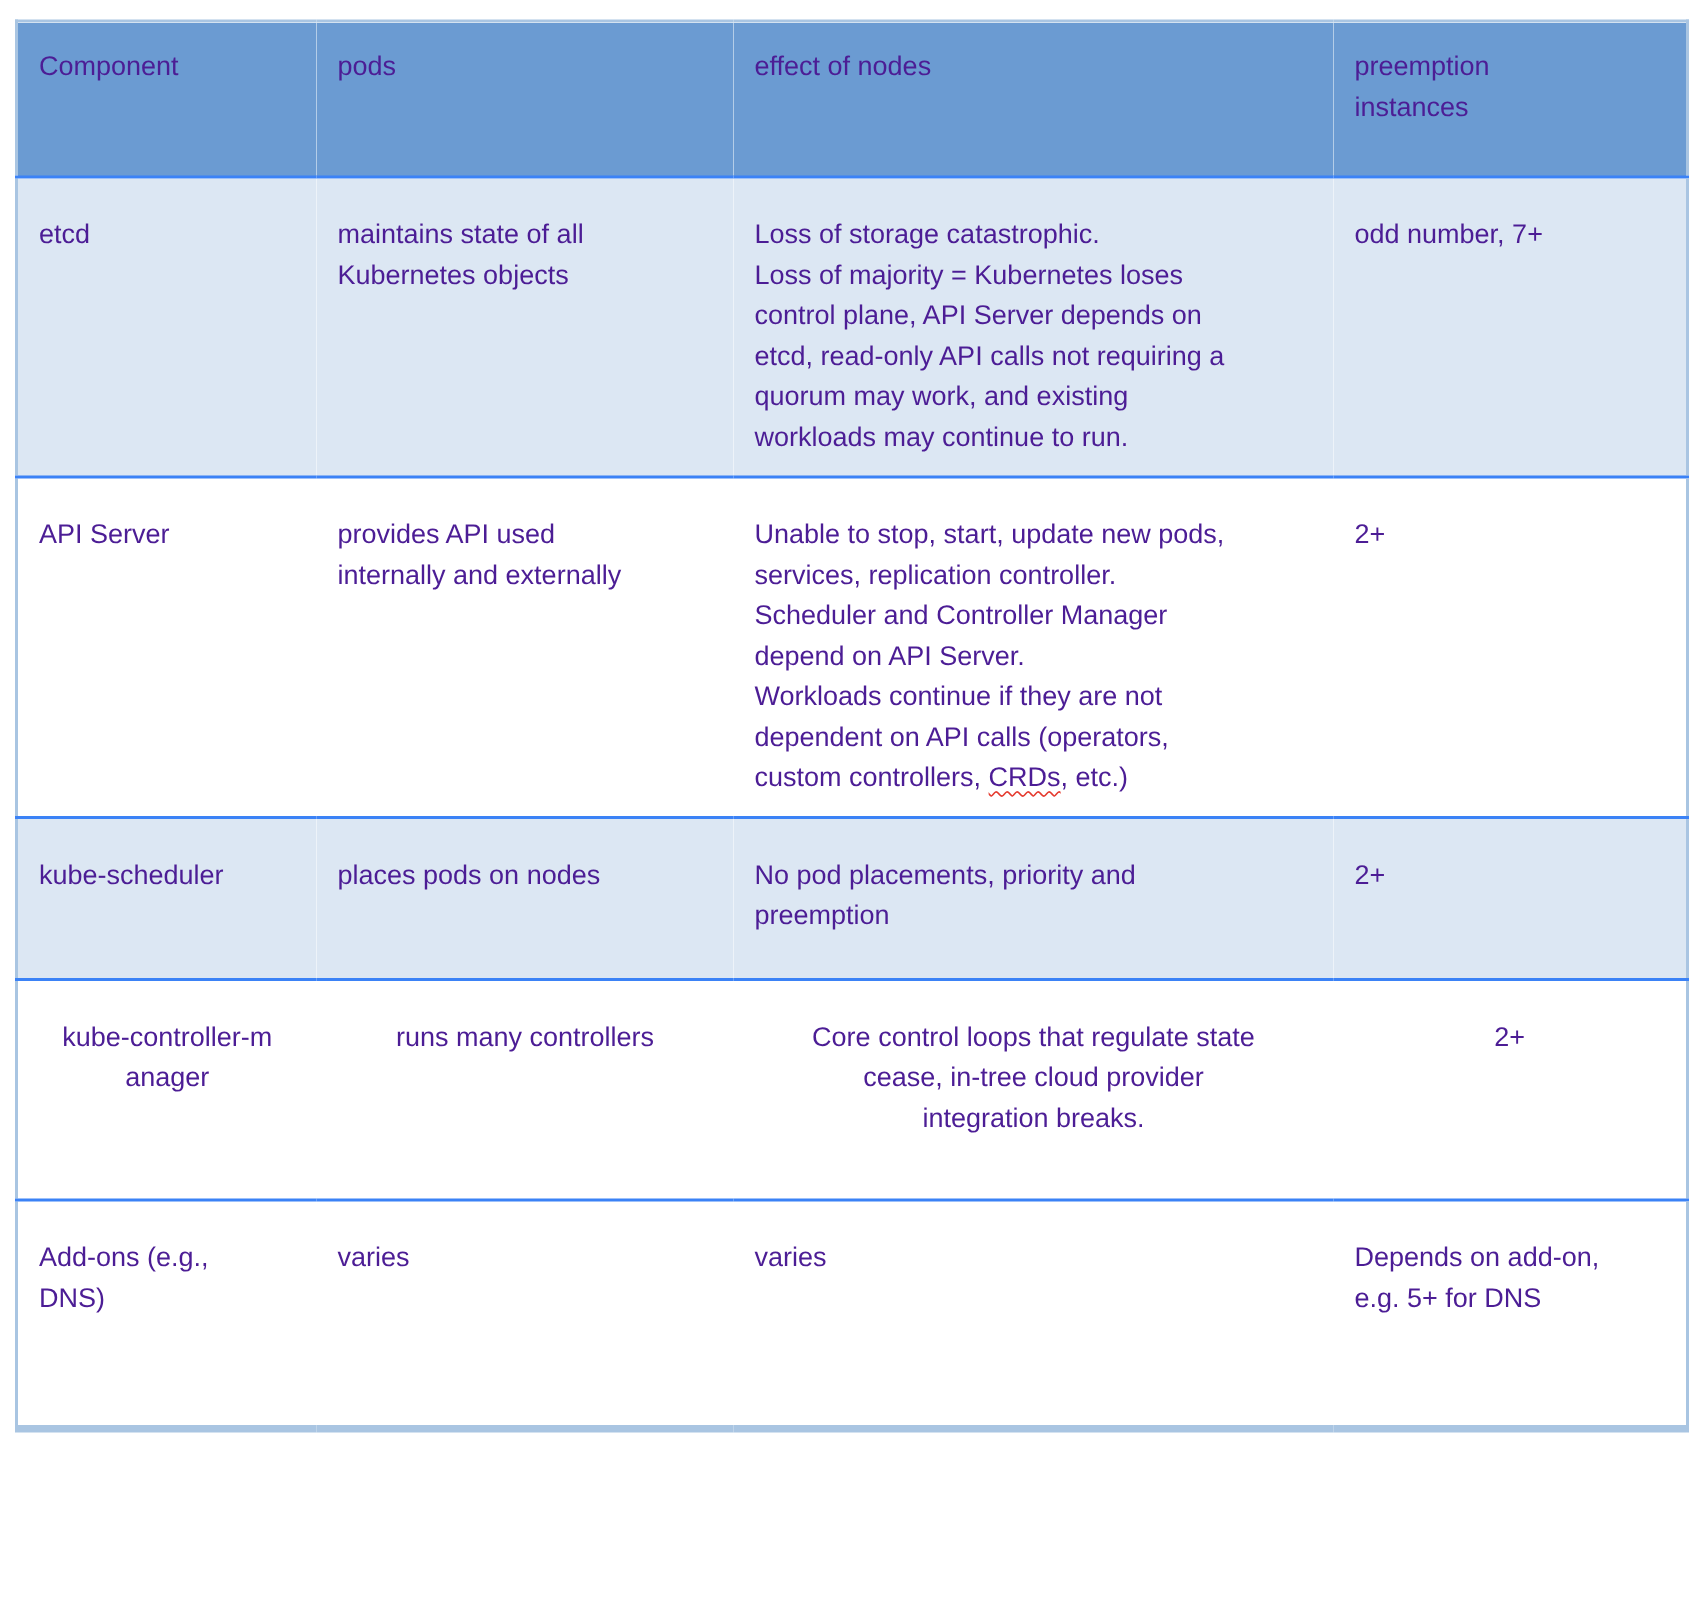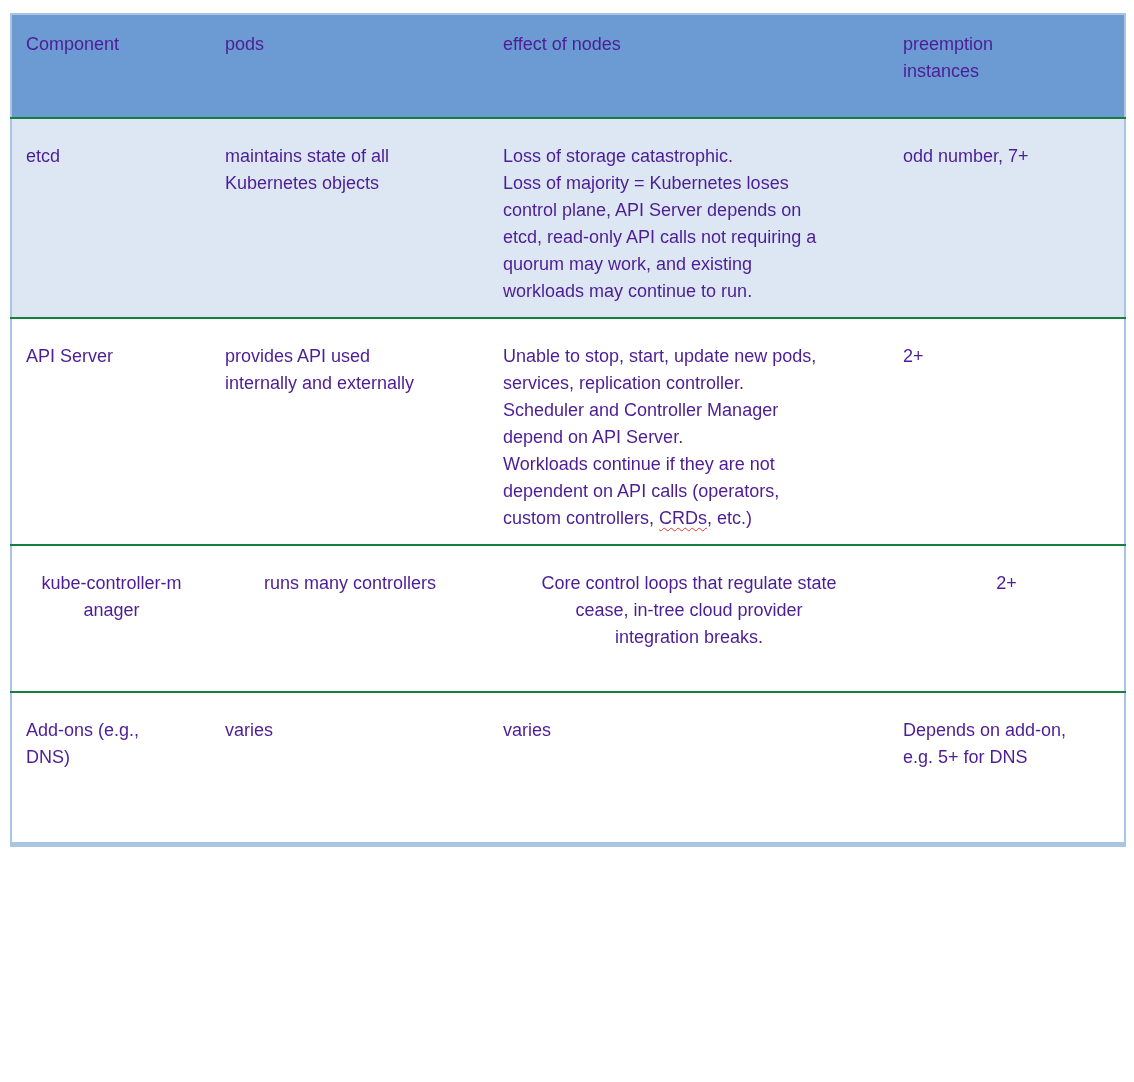--- a/index.html
+++ b/index.html
@@ -29,21 +29,21 @@
     vertical-align: top;
     padding: 24px 14px 12px 14px;
     font-size: 18px;
     line-height: 27px;
     overflow: hidden;
   }
   tr.head td {
     background: #6b9bd2;
     padding-top: 16px;
   }
-  tr { border-top: 2px solid #15803d; }
+  tr { border-top: 2px solid #3b82f6; }
   tr.head { border-top: none; }
   tr.stripe td { background: #dce7f3; }
   tr.plain td { background: #ffffff; }
   tr.h-head   { height: 104px; }
   tr.h-r1 { height: 189px; }
   tr.h-r2 { height: 211px; }
   tr.h-r3 { height: 108px; }
   tr.h-r4 { height: 147px; text-align: center; }
   tr.h-r5 { height: 148px; }
   tr.h-r6 { height: 152px; }
@@ -96,20 +96,27 @@
         <td><span class="cell-text">Unable to stop, start, update new pods,
 services, replication controller.
 Scheduler and Controller Manager
 depend on API Server.
 Workloads continue if they are not
 dependent on API calls (operators,
 custom controllers, </span><span class="misspell">CRDs</span><span class="cell-text">, etc.)</span></td>
         <td><span class="cell-text">2+</span></td>
       </tr>
 
+      <tr class="stripe h-r3">
+        <td><span class="cell-text">kube-scheduler</span></td>
+        <td><span class="cell-text">places pods on nodes</span></td>
+        <td><span class="cell-text">No pod placements, priority and
+preemption</span></td>
+        <td><span class="cell-text">2+</span></td>
+      </tr>
 
       <tr class="plain h-r4">
         <td><span class="cell-text">kube-controller-m
 anager</span></td>
         <td><span class="cell-text">runs many controllers</span></td>
         <td><span class="cell-text">Core control loops that regulate state
 cease, in-tree cloud provider
 integration breaks.</span></td>
         <td><span class="cell-text">2+</span></td>
       </tr>

